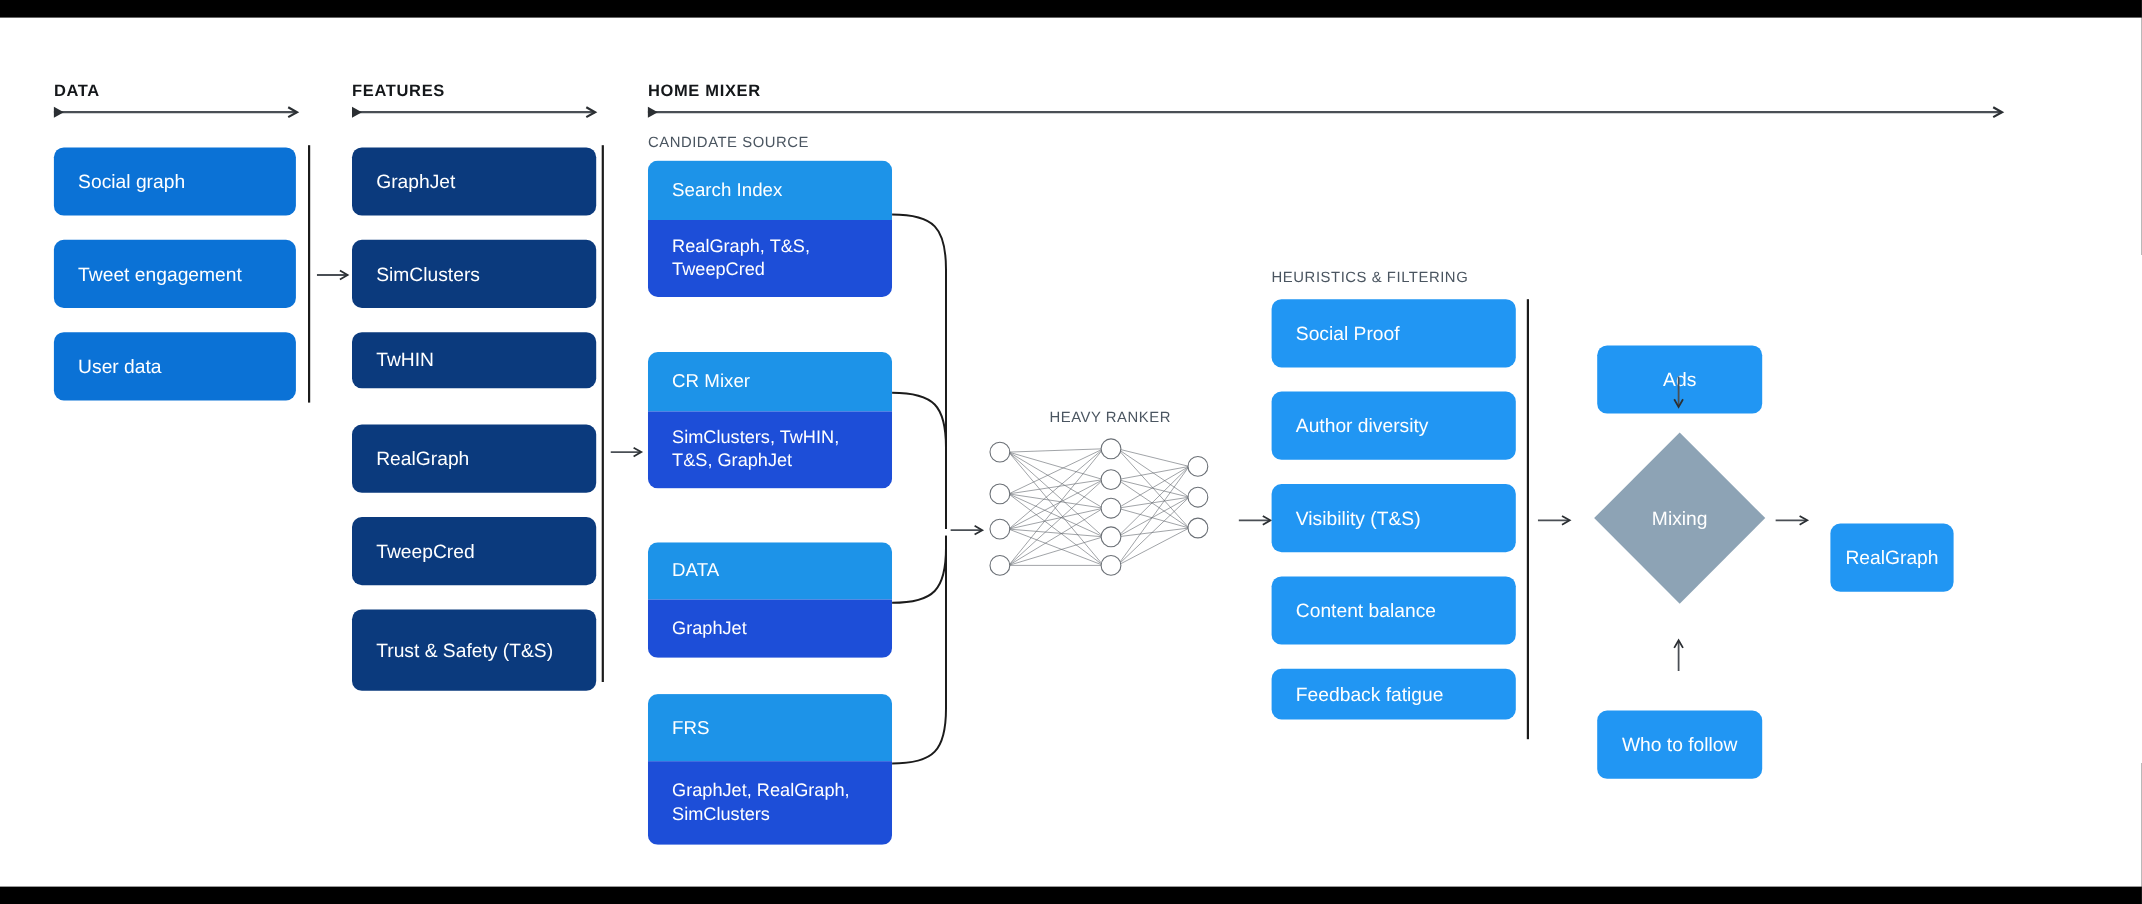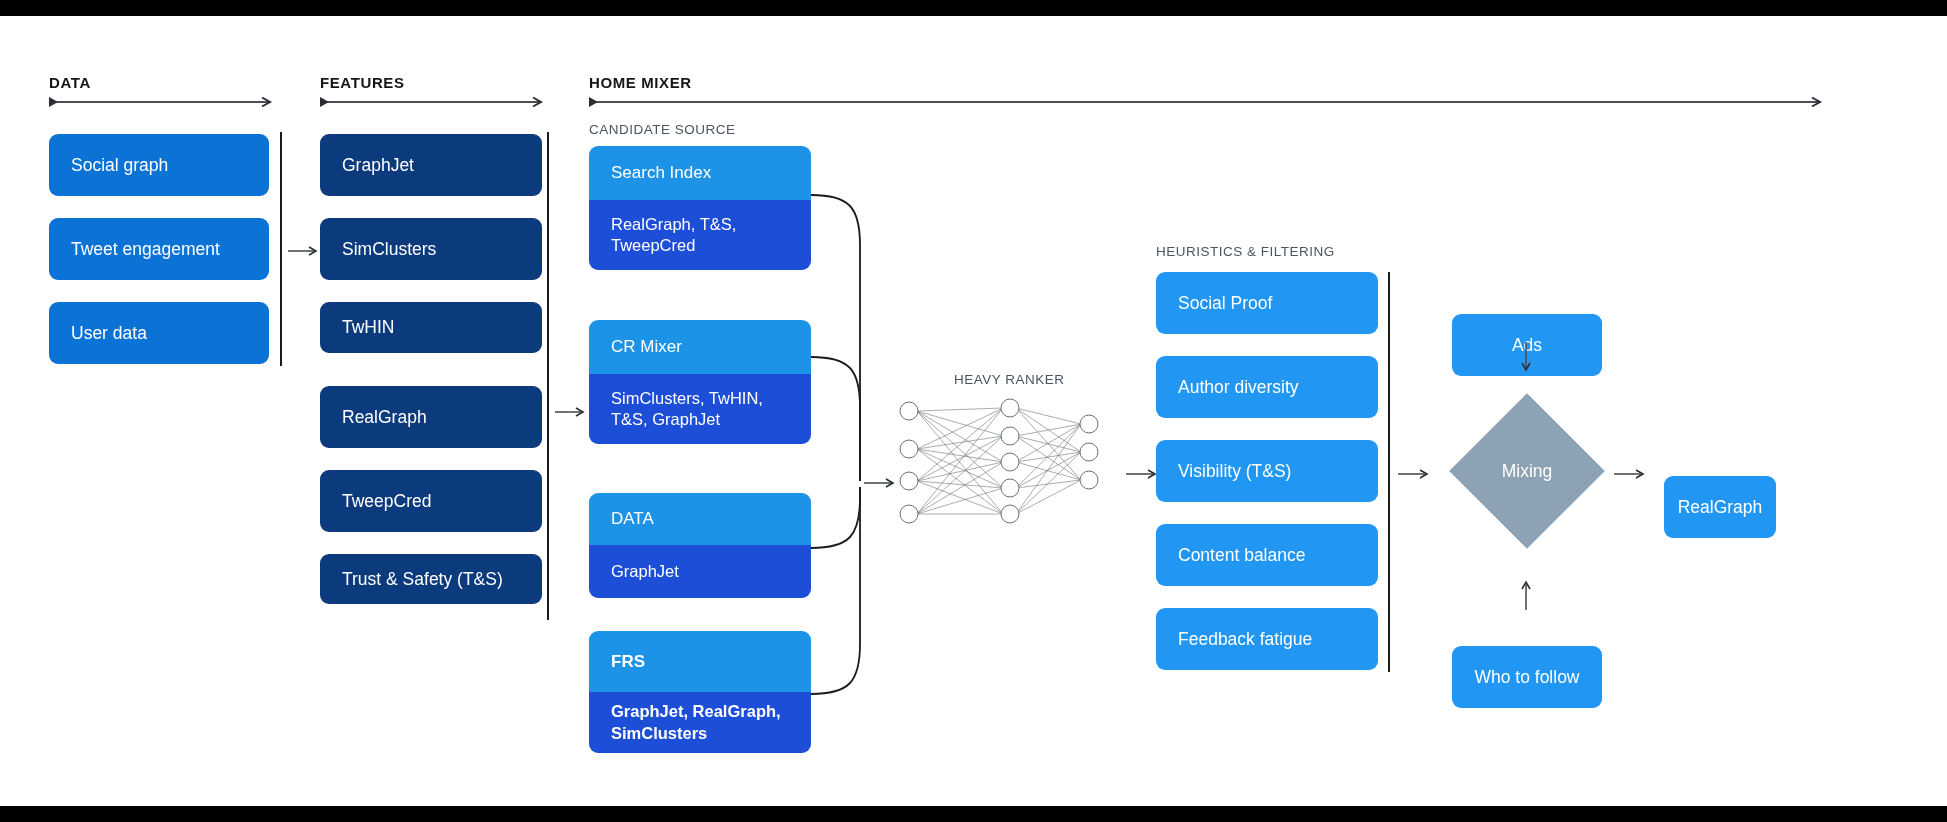--- a/index.html
+++ b/index.html
@@ -144,21 +144,21 @@
       <path d="M0 6 L27 6" stroke="#4a4f55" stroke-width="1.6" fill="none"></path>
       <path d="M21 2 L28 6 L21 10" stroke="#2b2f33" stroke-width="1.6" fill="none"></path>
     </svg>
   </div>
 
   <div class="abs box feat" style="left:320px; top:118px; width:222px; height:62px;">GraphJet</div>
   <div class="abs box feat" style="left:320px; top:202px; width:222px; height:62px;">SimClusters</div>
   <div class="abs box feat" style="left:320px; top:286px; width:222px; height:51px;">TwHIN</div>
   <div class="abs box feat" style="left:320px; top:370px; width:222px; height:62px;">RealGraph</div>
   <div class="abs box feat" style="left:320px; top:454px; width:222px; height:62px;">TweepCred</div>
-  <div class="abs box feat" style="left:320px; top:538px; width:222px; height:50px;">Trust &amp; Safety (T&amp;S)</div>
+  <div class="abs box feat" style="left:320px; top:538px; width:222px; height:74px;">Trust &amp; Safety (T&amp;S)</div>
 
   <div class="abs vdiv" style="left:547px; top:116px; height:488px;"></div>
 
   <div class="abs" style="left:555px; top:388px;">
     <svg width="34" height="12" viewBox="0 0 34 12">
       <path d="M0 6 L27 6" stroke="#4a4f55" stroke-width="1.6" fill="none"></path>
       <path d="M21 2 L28 6 L21 10" stroke="#2b2f33" stroke-width="1.6" fill="none"></path>
     </svg>
   </div>
 
@@ -174,21 +174,21 @@
     <div class="head" style="height:54px;">CR Mixer</div>
     <div class="body">SimClusters, TwHIN,
 T&amp;S, GraphJet</div>
   </div>
 
   <div class="abs cand" style="left:589px; top:477px; width:222px; height:105px;">
     <div class="head" style="height:52px;">DATA</div>
     <div class="body">GraphJet</div>
   </div>
 
-  <div class="abs cand" style="left:589px; top:615px; width:222px; height:122px;font-weight:bold;">
+  <div class="abs cand" style="left:589px; top:615px; width:222px; height:137px;">
     <div class="head" style="height:61px;">FRS</div>
     <div class="body">GraphJet, RealGraph,
 SimClusters</div>
   </div>
 
   <div class="abs conn" style="left:811px; top:175px;">
     <svg width="70" height="580" viewBox="0 0 70 580">
       <path d="M0 4 C38 4 49 16 49 54 L49 290" stroke="#1b1b1b" stroke-width="1.8" fill="none"></path>
       <path d="M0 166 C38 166 49 178 49 216 L49 290" stroke="#1b1b1b" stroke-width="1.8" fill="none"></path>
       <path d="M0 357 C38 357 49 345 49 307 L49 296" stroke="#1b1b1b" stroke-width="1.8" fill="none"></path>
@@ -269,21 +269,21 @@
       <path d="M22 2 L29 6 L22 10" stroke="#2b2f33" stroke-width="1.6" fill="none"></path>
     </svg>
   </div>
 
   <div class="abs sub-title" style="left:1156px; top:228px;">HEURISTICS &amp; FILTERING</div>
 
   <div class="abs box heur" style="left:1156px; top:256px; width:222px; height:62px;">Social Proof</div>
   <div class="abs box heur" style="left:1156px; top:340px; width:222px; height:62px;">Author diversity</div>
   <div class="abs box heur" style="left:1156px; top:424px; width:222px; height:62px;">Visibility (T&amp;S)</div>
   <div class="abs box heur" style="left:1156px; top:508px; width:222px; height:62px;">Content balance</div>
-  <div class="abs box heur" style="left:1156px; top:592px; width:222px; height:62px;">Feedback fatigue</div>
+  <div class="abs box heur" style="left:1156px; top:592px; width:222px; height:46px;">Feedback fatigue</div>
 
   <div class="abs vdiv" style="left:1388px; top:256px; height:400px;"></div>
 
   <div class="abs" style="left:1398px; top:450px;">
     <svg width="36" height="12" viewBox="0 0 36 12">
       <path d="M0 6 L28 6" stroke="#4a4f55" stroke-width="1.6" fill="none"></path>
       <path d="M22 2 L29 6 L22 10" stroke="#2b2f33" stroke-width="1.6" fill="none"></path>
     </svg>
   </div>
 

